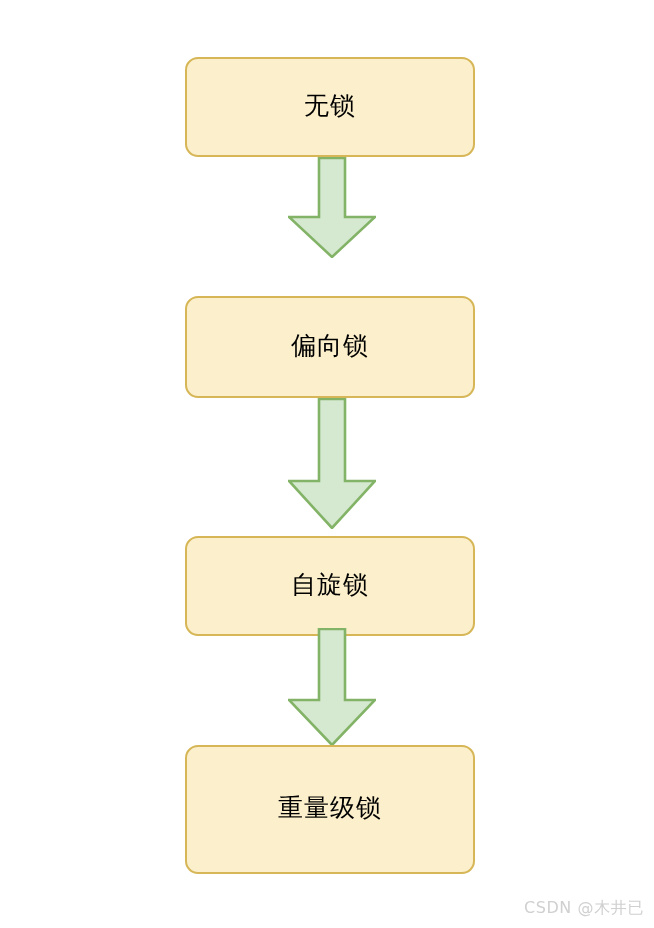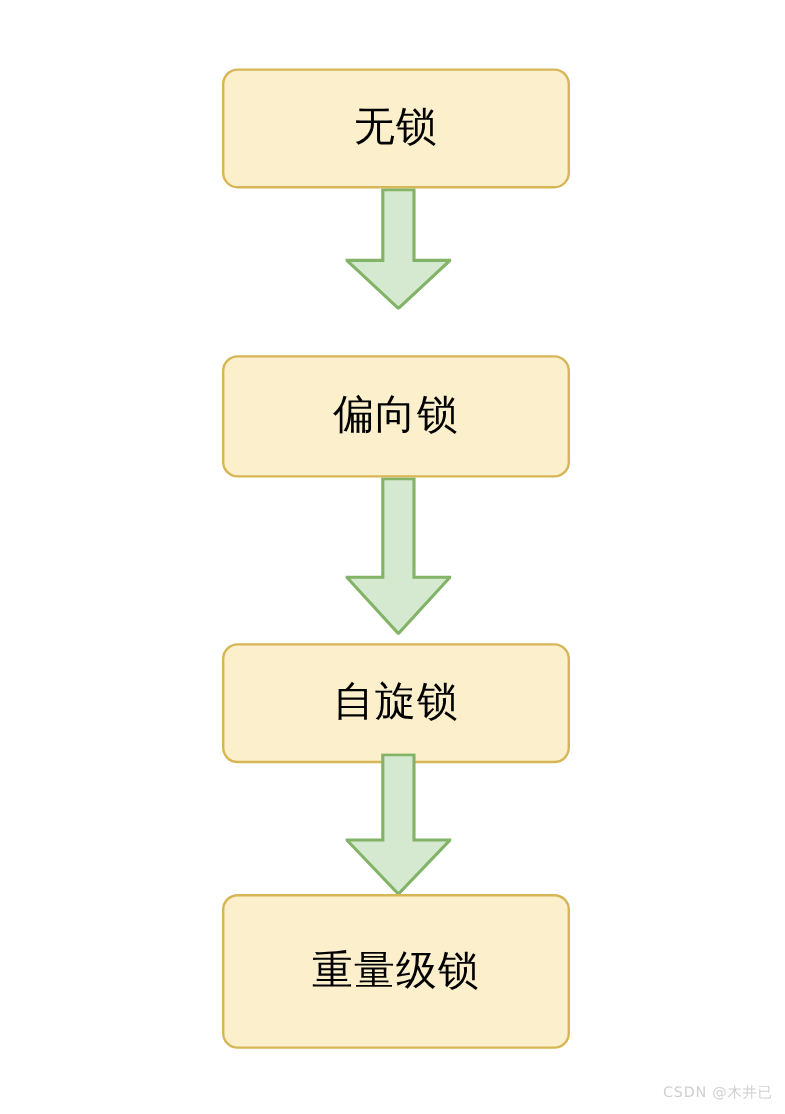--- a/index.html
+++ b/index.html
@@ -23,25 +23,25 @@
     width: 290px;
     box-sizing: border-box;
     background: #fcefcb;
     border: 2px solid #d6b656;
     border-radius: 13px;
     display: flex;
     align-items: center;
     justify-content: center;
   }
   .node-label {
-    font-size: 34px;
+    font-size: 25px;
     line-height: 1;
     color: #000000;
     letter-spacing: 1px;
-    font-family: Liberation Serif, serif;
+    font-family: Liberation Mono, monospace;
     white-space: nowrap;
   }
   #box-0 { top: 57px;  height: 100px; }
   #box-1 { top: 296px; height: 102px; align-items: center; }
   #box-2 { top: 536px; height: 100px; }
   #box-3 { top: 745px; height: 129px; }
 
   .flow-arrow {
     position: absolute;
     left: 288px;
@@ -49,21 +49,21 @@
   }
   .flow-arrow svg { display: block; width: 100%; height: 100%; }
   #arrow-0 { top: 157px; height: 101px; }
   #arrow-1 { top: 398px; height: 131px; }
   #arrow-2 { top: 628px; height: 118px; }
 
   #watermark {
     position: absolute;
     right: 10px;
     bottom: 9px;
-    font-size: 12px;
+    font-size: 16px;
     color: #d0d0d0;
     letter-spacing: 0.6px;
     font-family: "DejaVu Sans", "Liberation Sans", sans-serif;
     white-space: nowrap;
     user-select: none;
   }
 </style>
 </head>
 <body>
 

